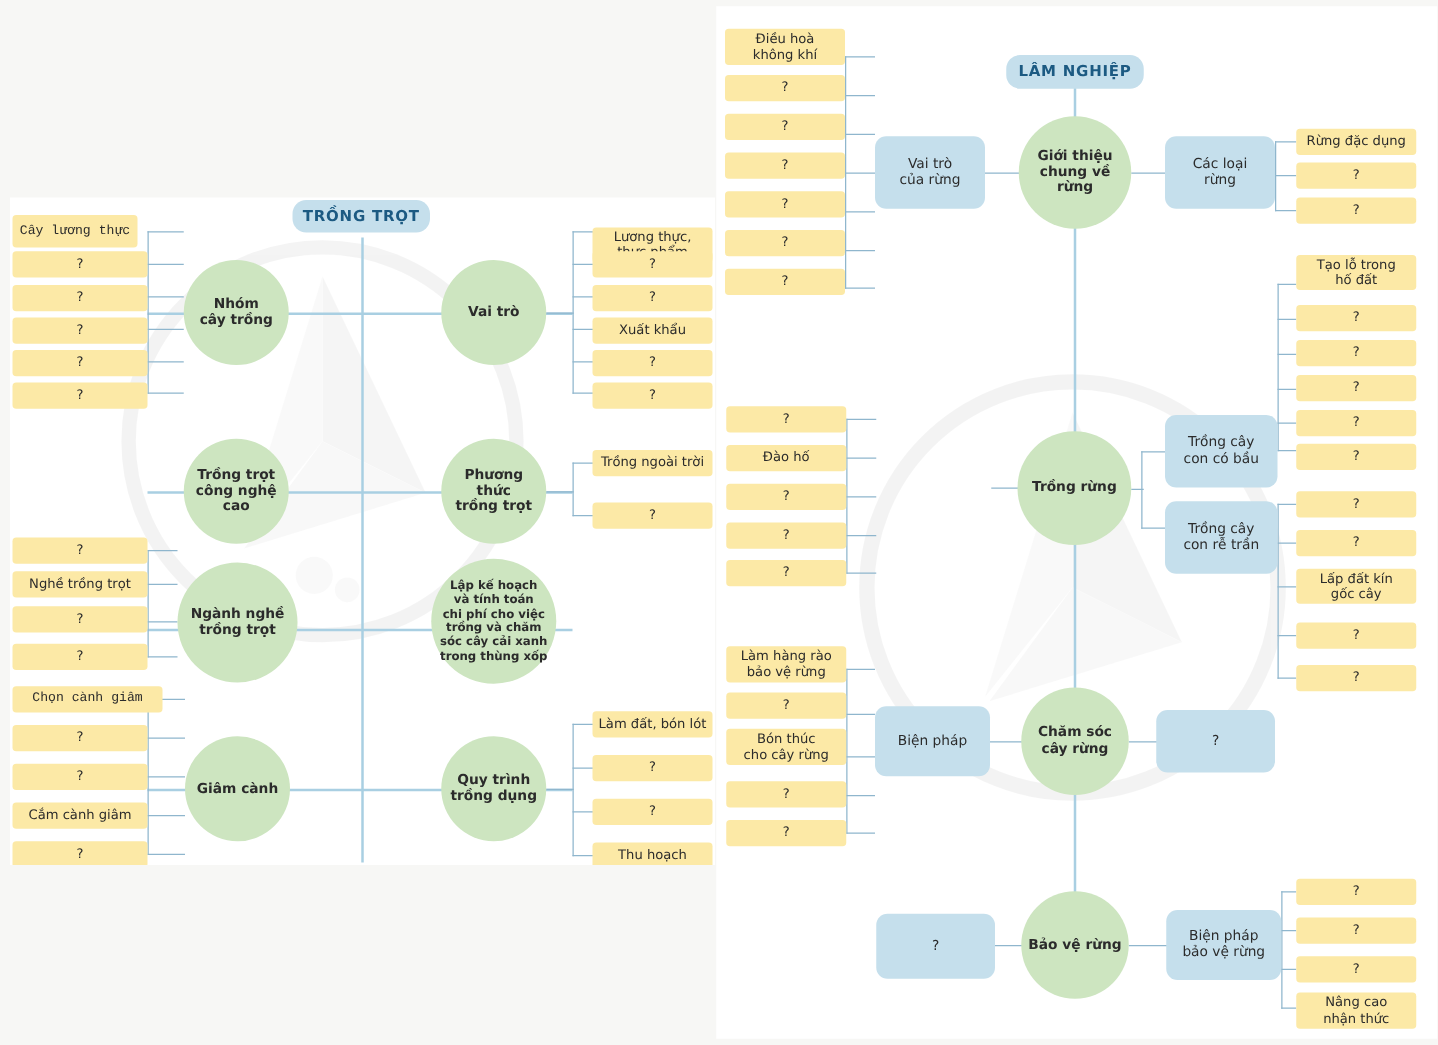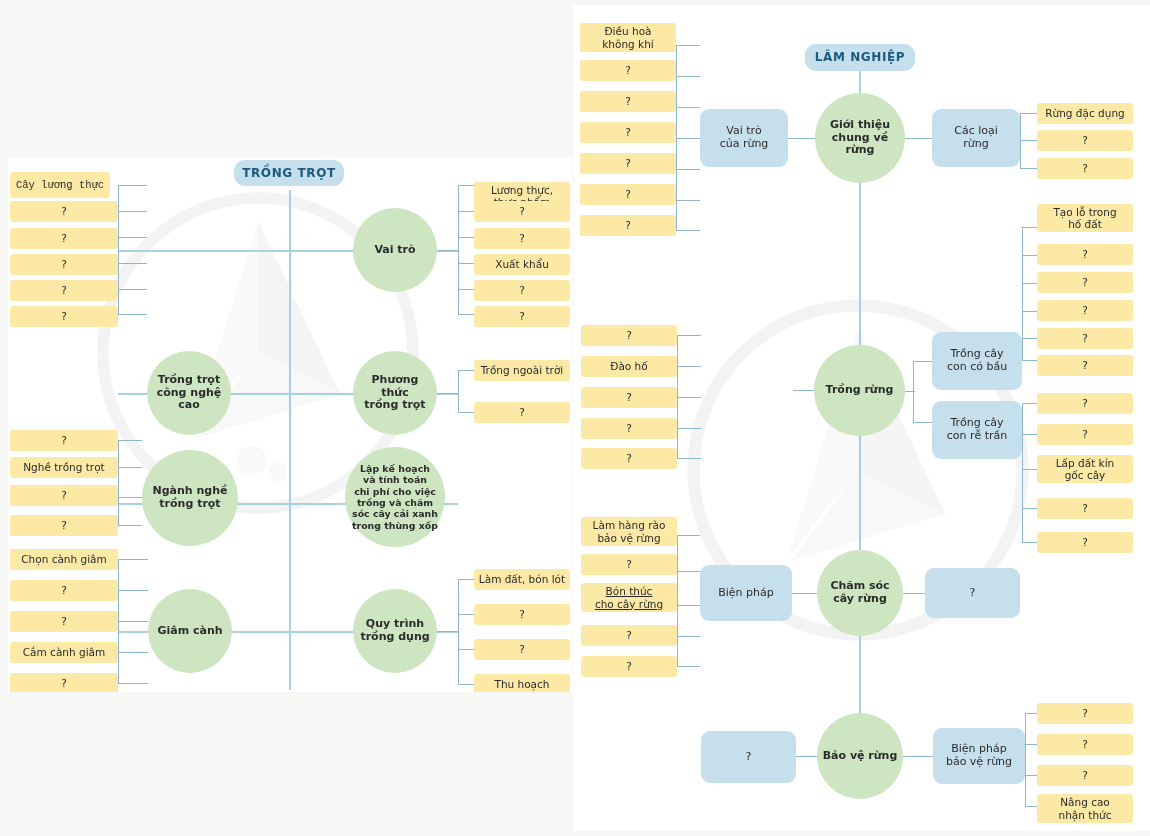--- a/index.html
+++ b/index.html
@@ -88,20 +88,24 @@
     </div>
 
     <div class="ln spine v" style="left:281px; top:32px; height:500px;"></div>
     <div class="ln spine h" style="left:110px; top:92px; width:340px;"></div>
     <div class="ln spine h" style="left:110px; top:235px; width:340px;"></div>
     <div class="ln spine h" style="left:110px; top:345px; width:340px;"></div>
     <div class="ln spine h" style="left:110px; top:473px; width:340px;"></div>
 
     <div class="node title" style="left:226px; top:2px; width:110px; height:26px;">TRỒNG TRỌT</div>
 
+    <div class="node circle" style="left:139px; top:50px; width:84px; height:84px;">
+      <span style="white-space:pre-line;">Nhóm
+cây trồng</span>
+    </div>
     <div class="brk" style="left:110px; top:27px; width:29px; height:130px;">
       <div class="bv"></div>
       <div class="bh" style="top:0;"></div>
         <div class="bh" style="top:26px;"></div>
       <div class="bh" style="top:52px;"></div>
         <div class="bh" style="top:78px;"></div>
       <div class="bh" style="top:104px;"></div>
         <div class="bh" style="top:129px;"></div>
     </div>
     <div class="node box" style="left:2px; top:14px; width:100px; height:26px;font-family:Liberation Mono, monospace;">
@@ -156,21 +160,21 @@
       <span style="white-space:pre-line;">Giâm cành</span>
     </div>
     <div class="brk" style="left:110px; top:401px; width:30px; height:125px;">
       <div class="bv"></div>
       <div class="bh" style="top:0;"></div>
         <div class="bh" style="top:31px;"></div>
       <div class="bh" style="top:62px;"></div>
         <div class="bh" style="top:93px;"></div>
       <div class="bh" style="top:124px;"></div>
     </div>
-    <div class="node box" style="left:2px; top:391px; width:108px; height:21px;">
+    <div class="node box" style="left:2px; top:391px; width:120px; height:21px;font-family:Liberation Mono, monospace;">
       <span>Chọn cành giâm</span>
       </div>
     <div class="node box" style="left:2px; top:422px; width:108px; height:21px;">
       <span>?</span>
       </div>
     <div class="node box" style="left:2px; top:453px; width:108px; height:21px;">
       <span>?</span>
       </div>
     <div class="node box" style="left:2px; top:484px; width:108px; height:21px;">
       <span>Cắm cành giâm</span>
@@ -461,21 +465,21 @@
       <div class="bh" style="top:131px;"></div>
     </div>
     <div class="node box" style="left:8px; top:512px; width:96px; height:29px;">
       <span style="white-space:pre-line;">Làm hàng rào
 bảo vệ rừng</span>
       </div>
     <div class="node box" style="left:8px; top:549px; width:96px; height:21px;">
       <span>?</span>
       </div>
     <div class="node box" style="left:8px; top:578px; width:96px; height:29px;">
-      <span style="white-space:pre-line;text-decoration:underline;">Bón thúc
+      <span style="white-space:pre-line;">Bón thúc
 cho cây rừng</span>
       </div>
     <div class="node box" style="left:8px; top:620px; width:96px; height:21px;">
       <span>?</span>
       </div>
     <div class="node box" style="left:8px; top:651px; width:96px; height:21px;">
       <span>?</span>
       </div>
 
     <div class="node bluebox" style="left:352px; top:563px; width:95px; height:50px;">

